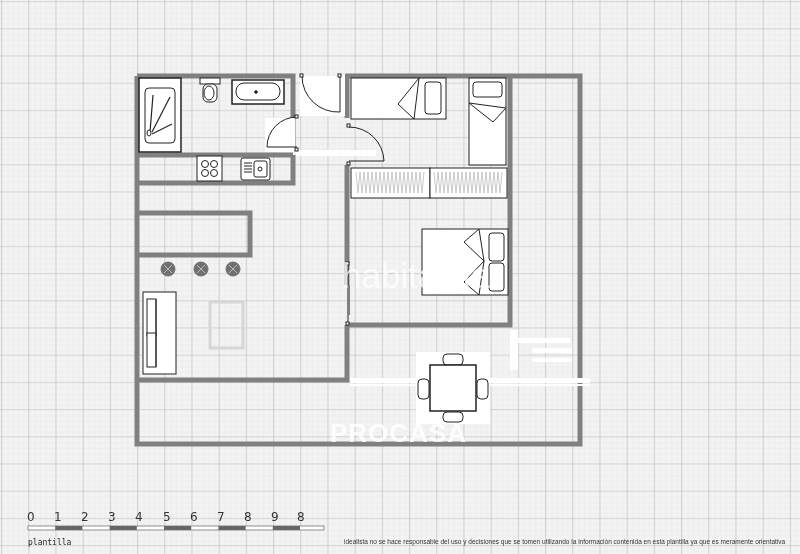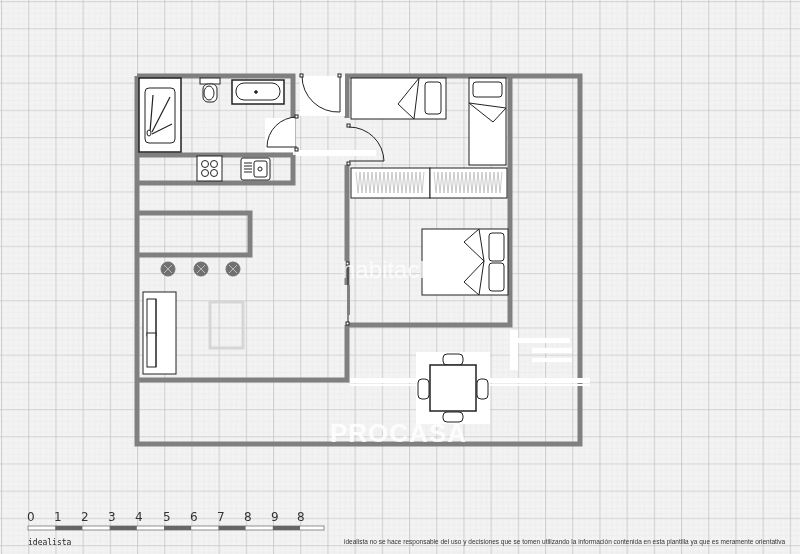--- a/index.html
+++ b/index.html
@@ -176,31 +176,31 @@
   <g>
     <rect x="28" y="526" width="296" height="4" fill="#fff" stroke="#777" stroke-width="0.8"></rect>
     <rect x="55.2" y="526" width="27.2" height="4" fill="#666"></rect>
     <rect x="109.6" y="526" width="27.2" height="4" fill="#666"></rect>
     <rect x="164" y="526" width="27.2" height="4" fill="#666"></rect>
     <rect x="218.4" y="526" width="27.2" height="4" fill="#666"></rect>
     <rect x="272.8" y="526" width="27.2" height="4" fill="#666"></rect>
   </g>
 </svg>
 
-<div class="wm" style="left:342px;top:256px;font-size:24px;font-weight:normal;color:#fff;opacity:.75;">habitaclia</div>
+<div class="wm" style="left:342px;top:256px;font-size:35px;font-weight:normal;color:#fff;opacity:.75;">habitaclia</div>
 <div class="wm" style="left:330px;top:418px;font-size:26px;letter-spacing:1px;text-align:right;">PROCASA</div>
 
 <div>
   <span class="scale-label" style="left:27px">0</span>
   <span class="scale-label" style="left:54px">1</span>
   <span class="scale-label" style="left:81px">2</span>
   <span class="scale-label" style="left:108px">3</span>
   <span class="scale-label" style="left:135px">4</span>
   <span class="scale-label" style="left:163px">5</span>
   <span class="scale-label" style="left:190px">6</span>
   <span class="scale-label" style="left:217px">7</span>
   <span class="scale-label" style="left:244px">8</span>
   <span class="scale-label" style="left:271px">9</span>
   <span class="scale-label" style="left:297px">8</span>
 </div>
 
-<div class="brand">idealista</div>
+<div class="brand">plantilla</div>
 <div class="disclaimer">idealista no se hace responsable del uso y decisiones que se tomen utilizando la información contenida en esta plantilla ya que es meramente orientativa</div>
 
 </body></html>

